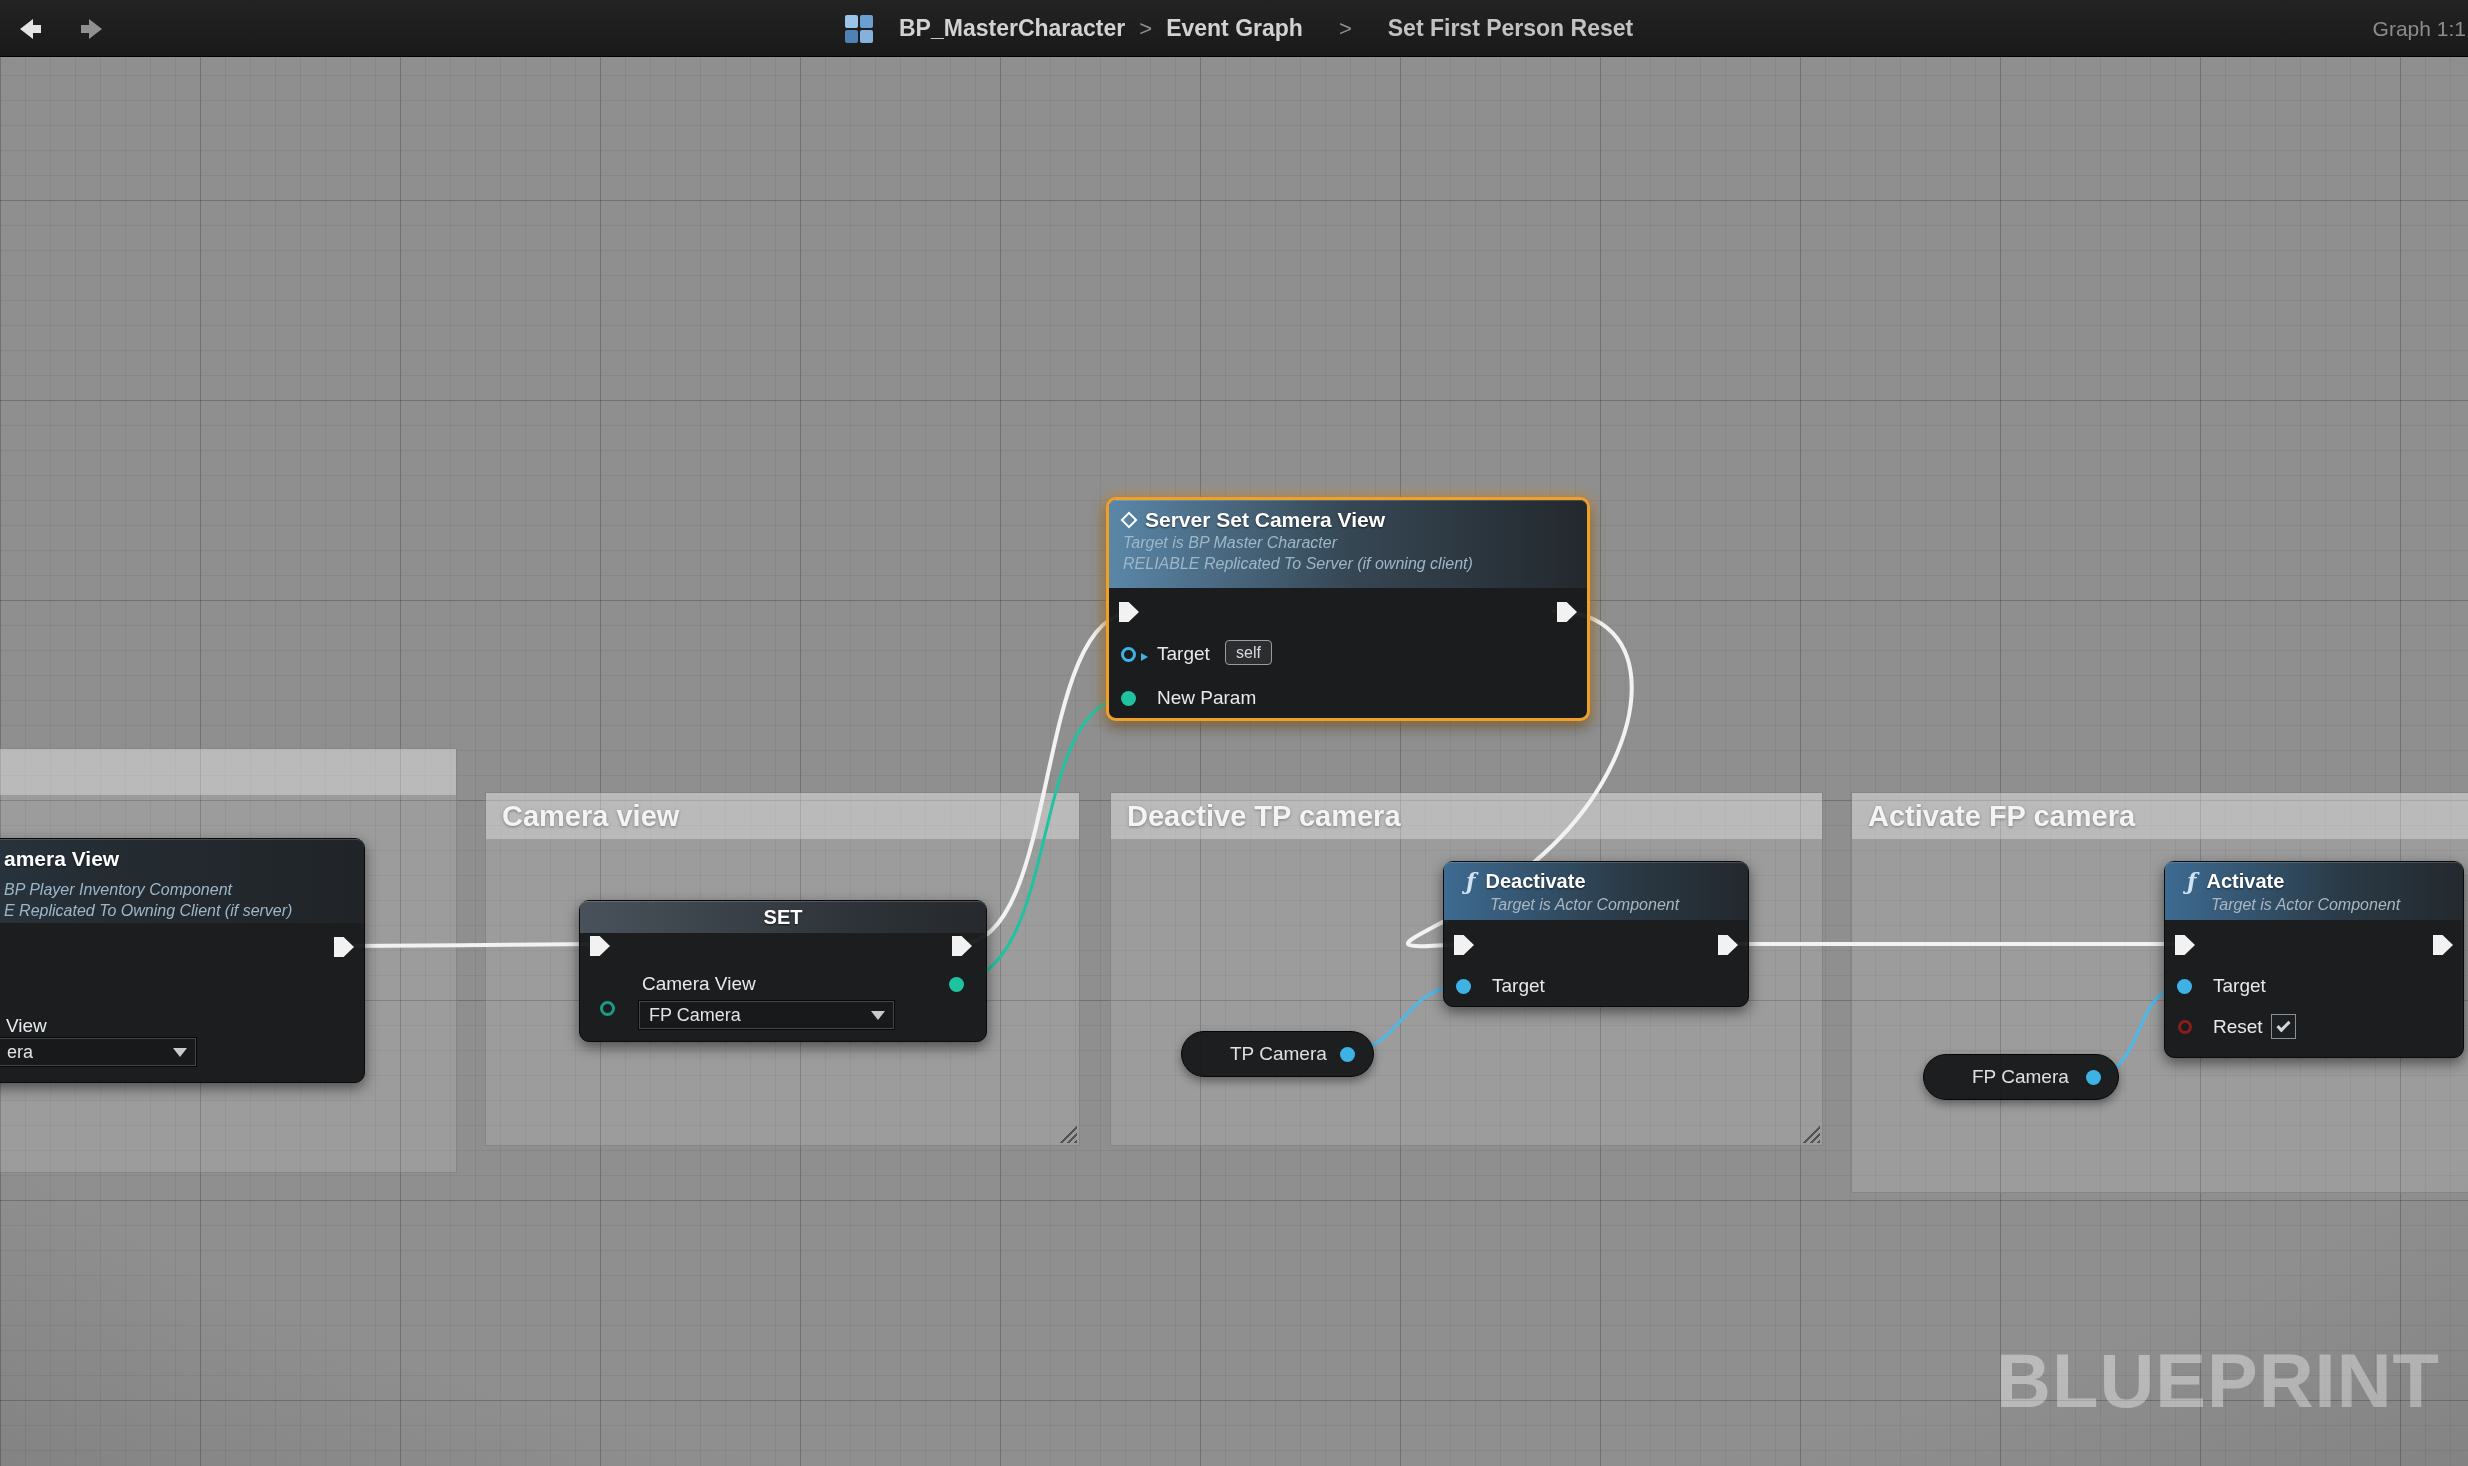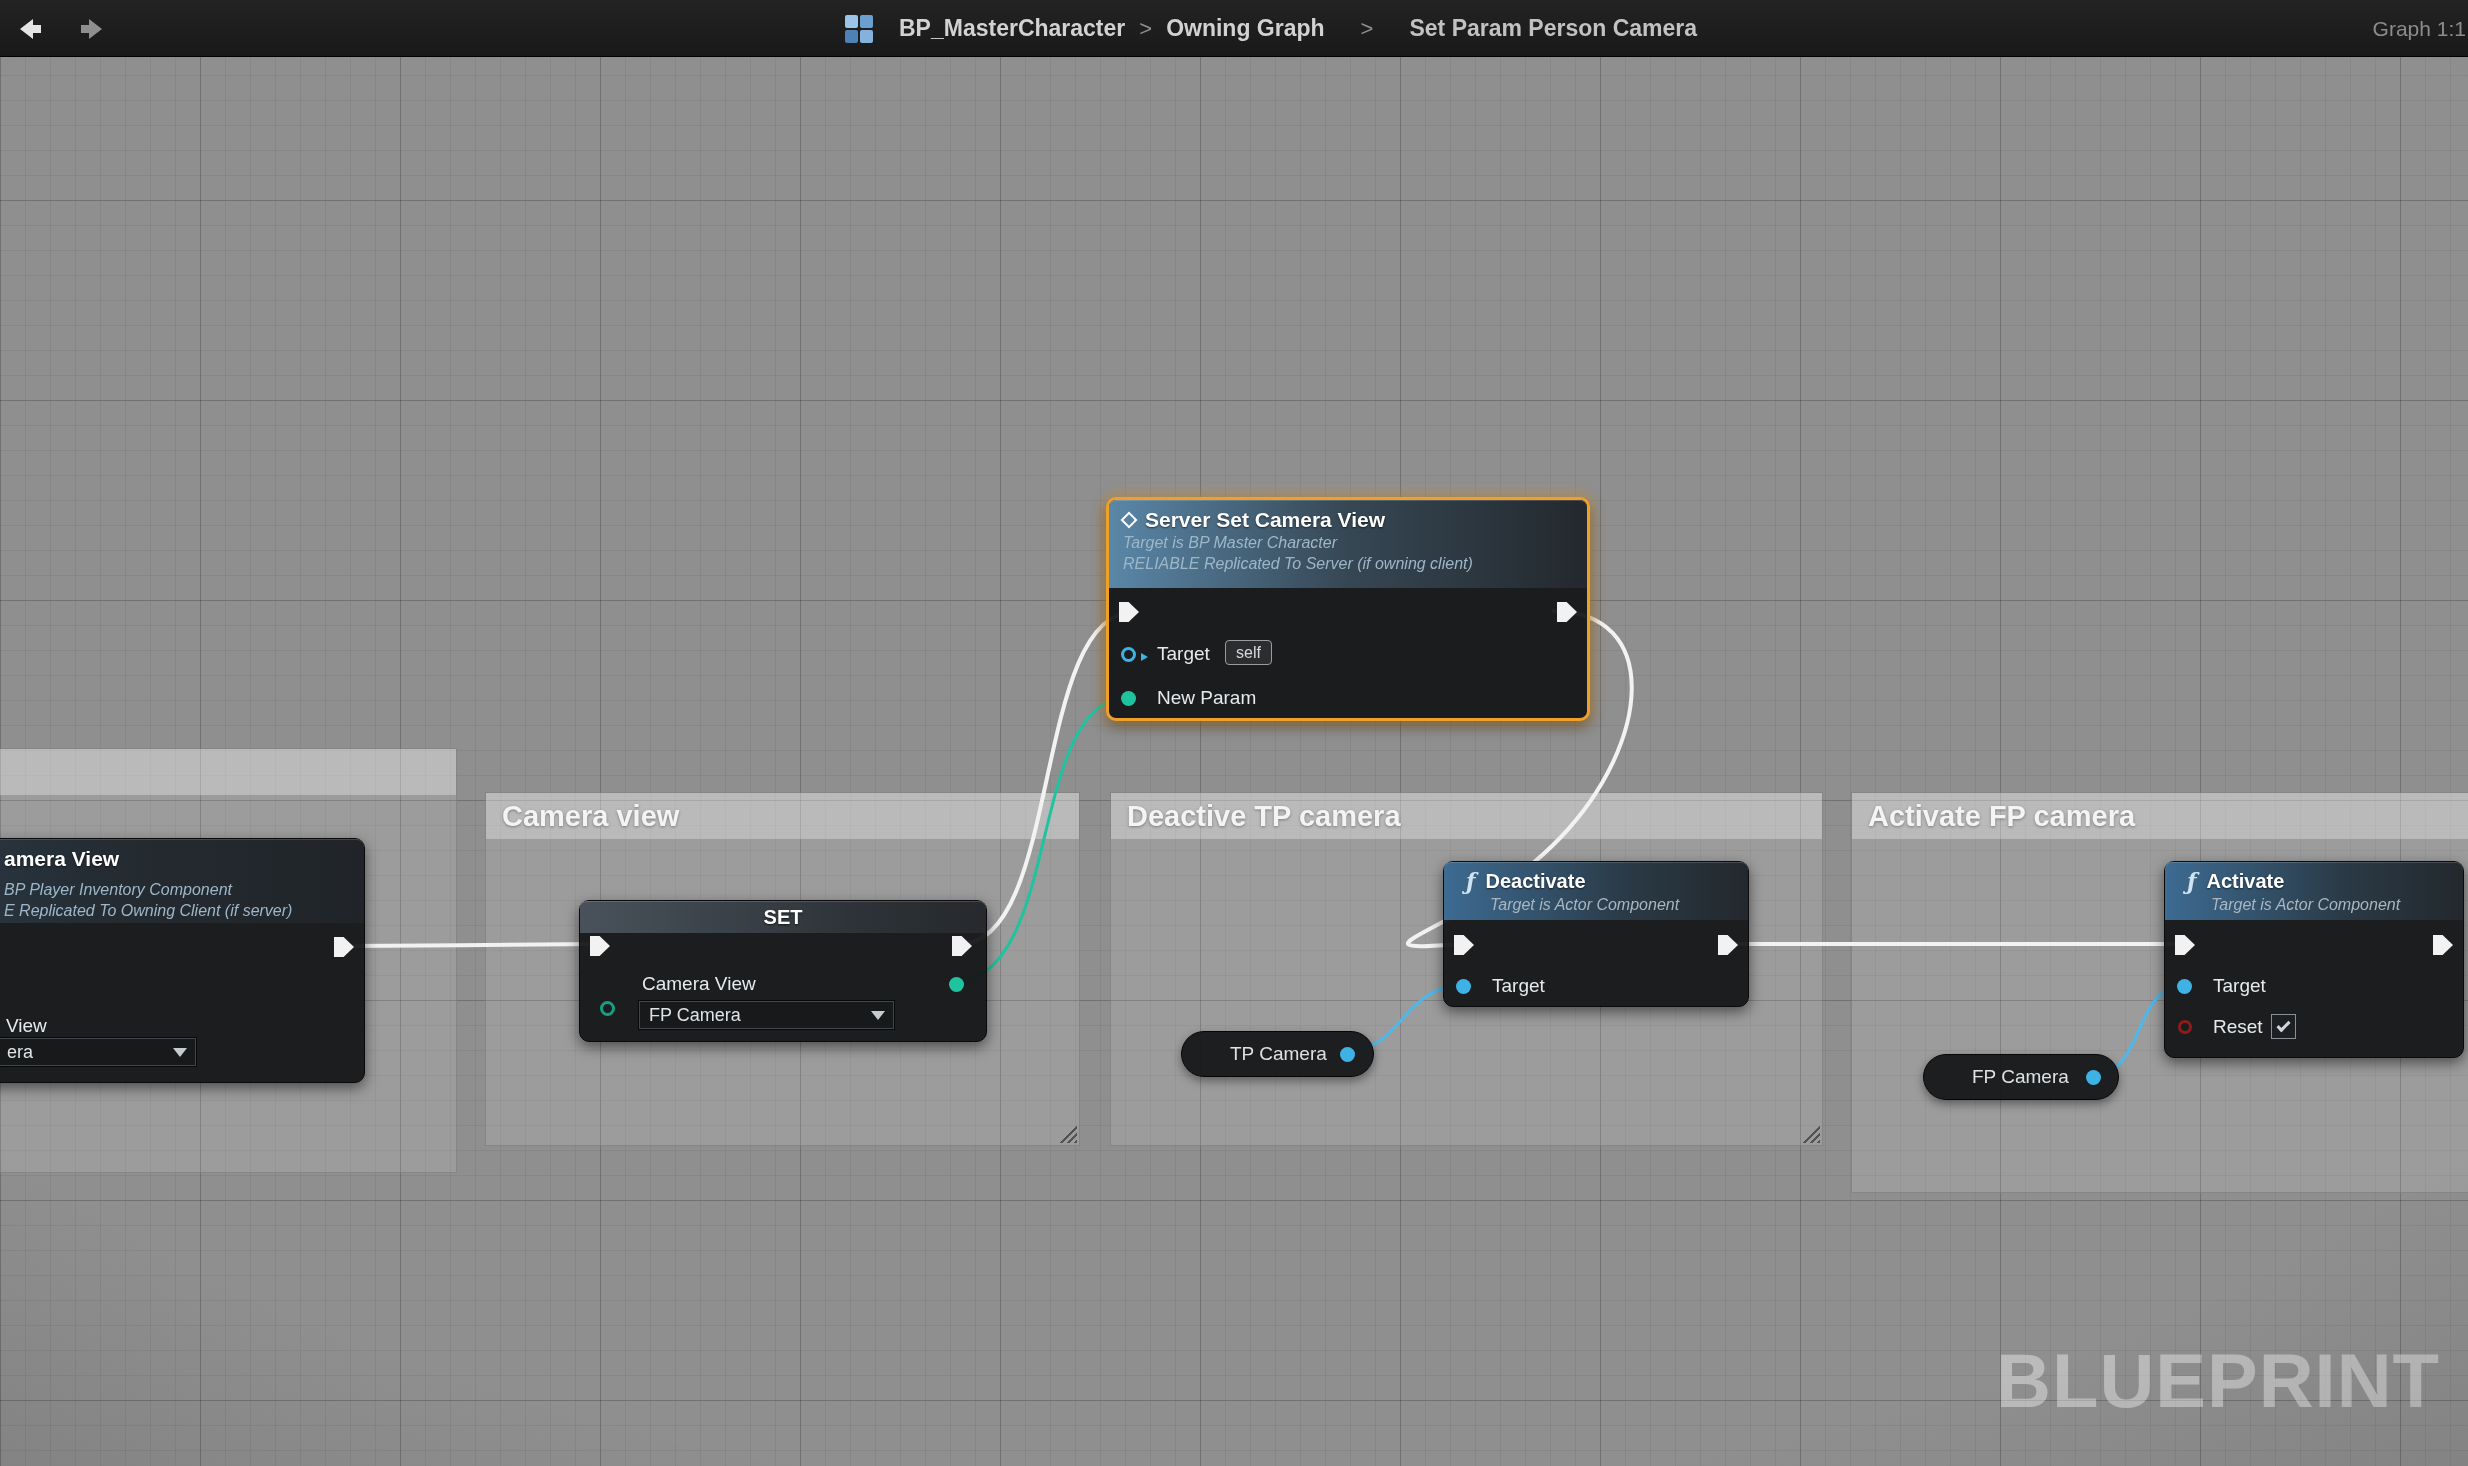--- a/index.html
+++ b/index.html
@@ -235,18 +235,18 @@
   </svg>
   <div class="crumbs">
     <span class="bp-icon">
       <i style="background:#9cc3e8"></i>
         <i style="background:#6b9fd0"></i>
         <i style="background:#4f82b4"></i>
         <i style="background:#85b2dc"></i>
     </span>
     <span class="crumb">BP_MasterCharacter</span>
     <span class="sep">&gt;</span>
-    <span class="crumb">Owning Graph</span>
+    <span class="crumb">Event Graph</span>
     <span class="sep wide">&gt;</span>
-    <span class="crumb current">Set Param Person Camera</span>
+    <span class="crumb current">Set First Person Reset</span>
   </div>
   <div class="zoom">Graph 1:1</div>
 </div>
 
 </body></html>

